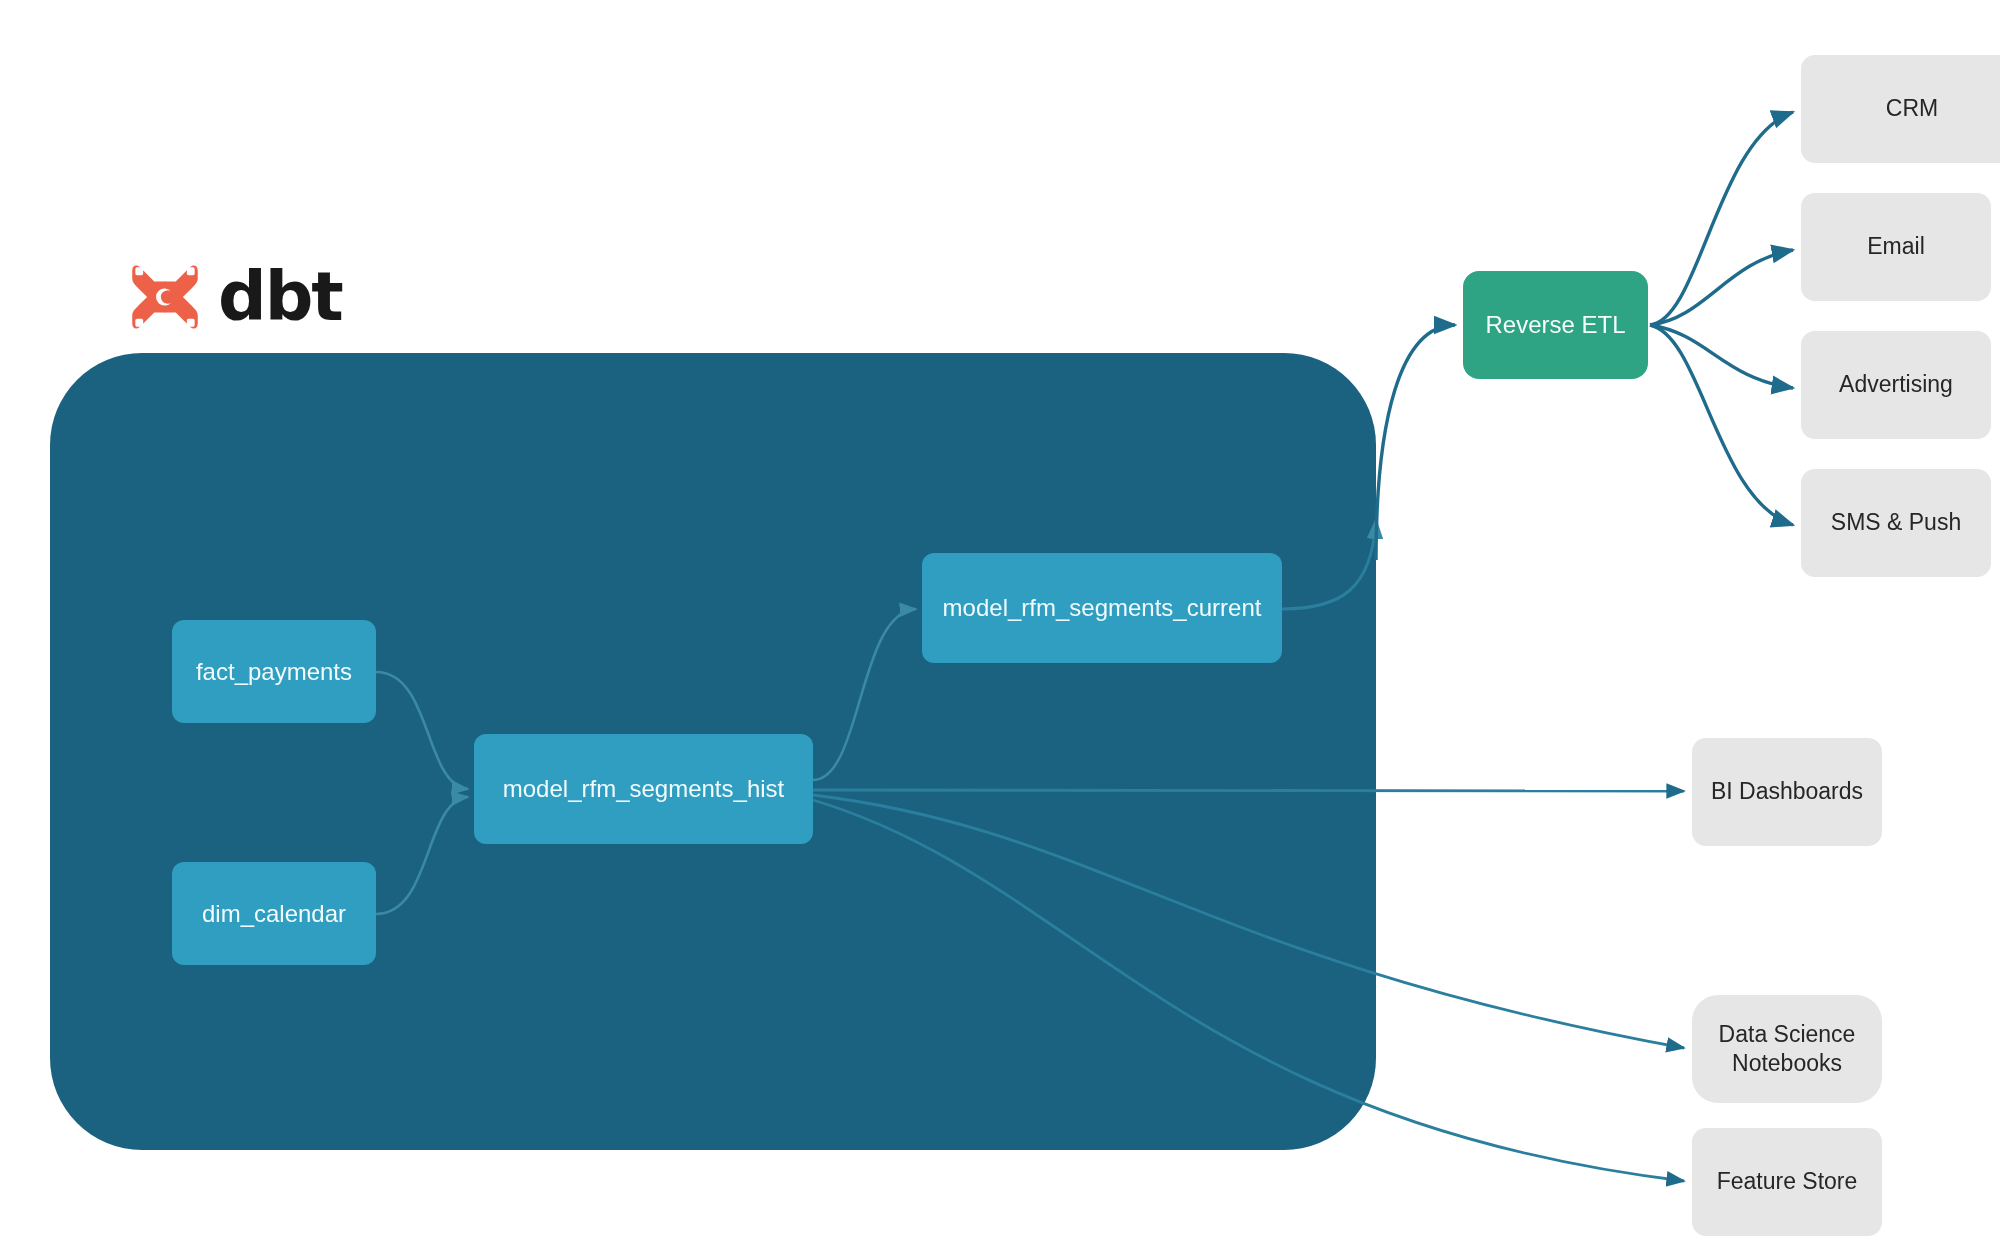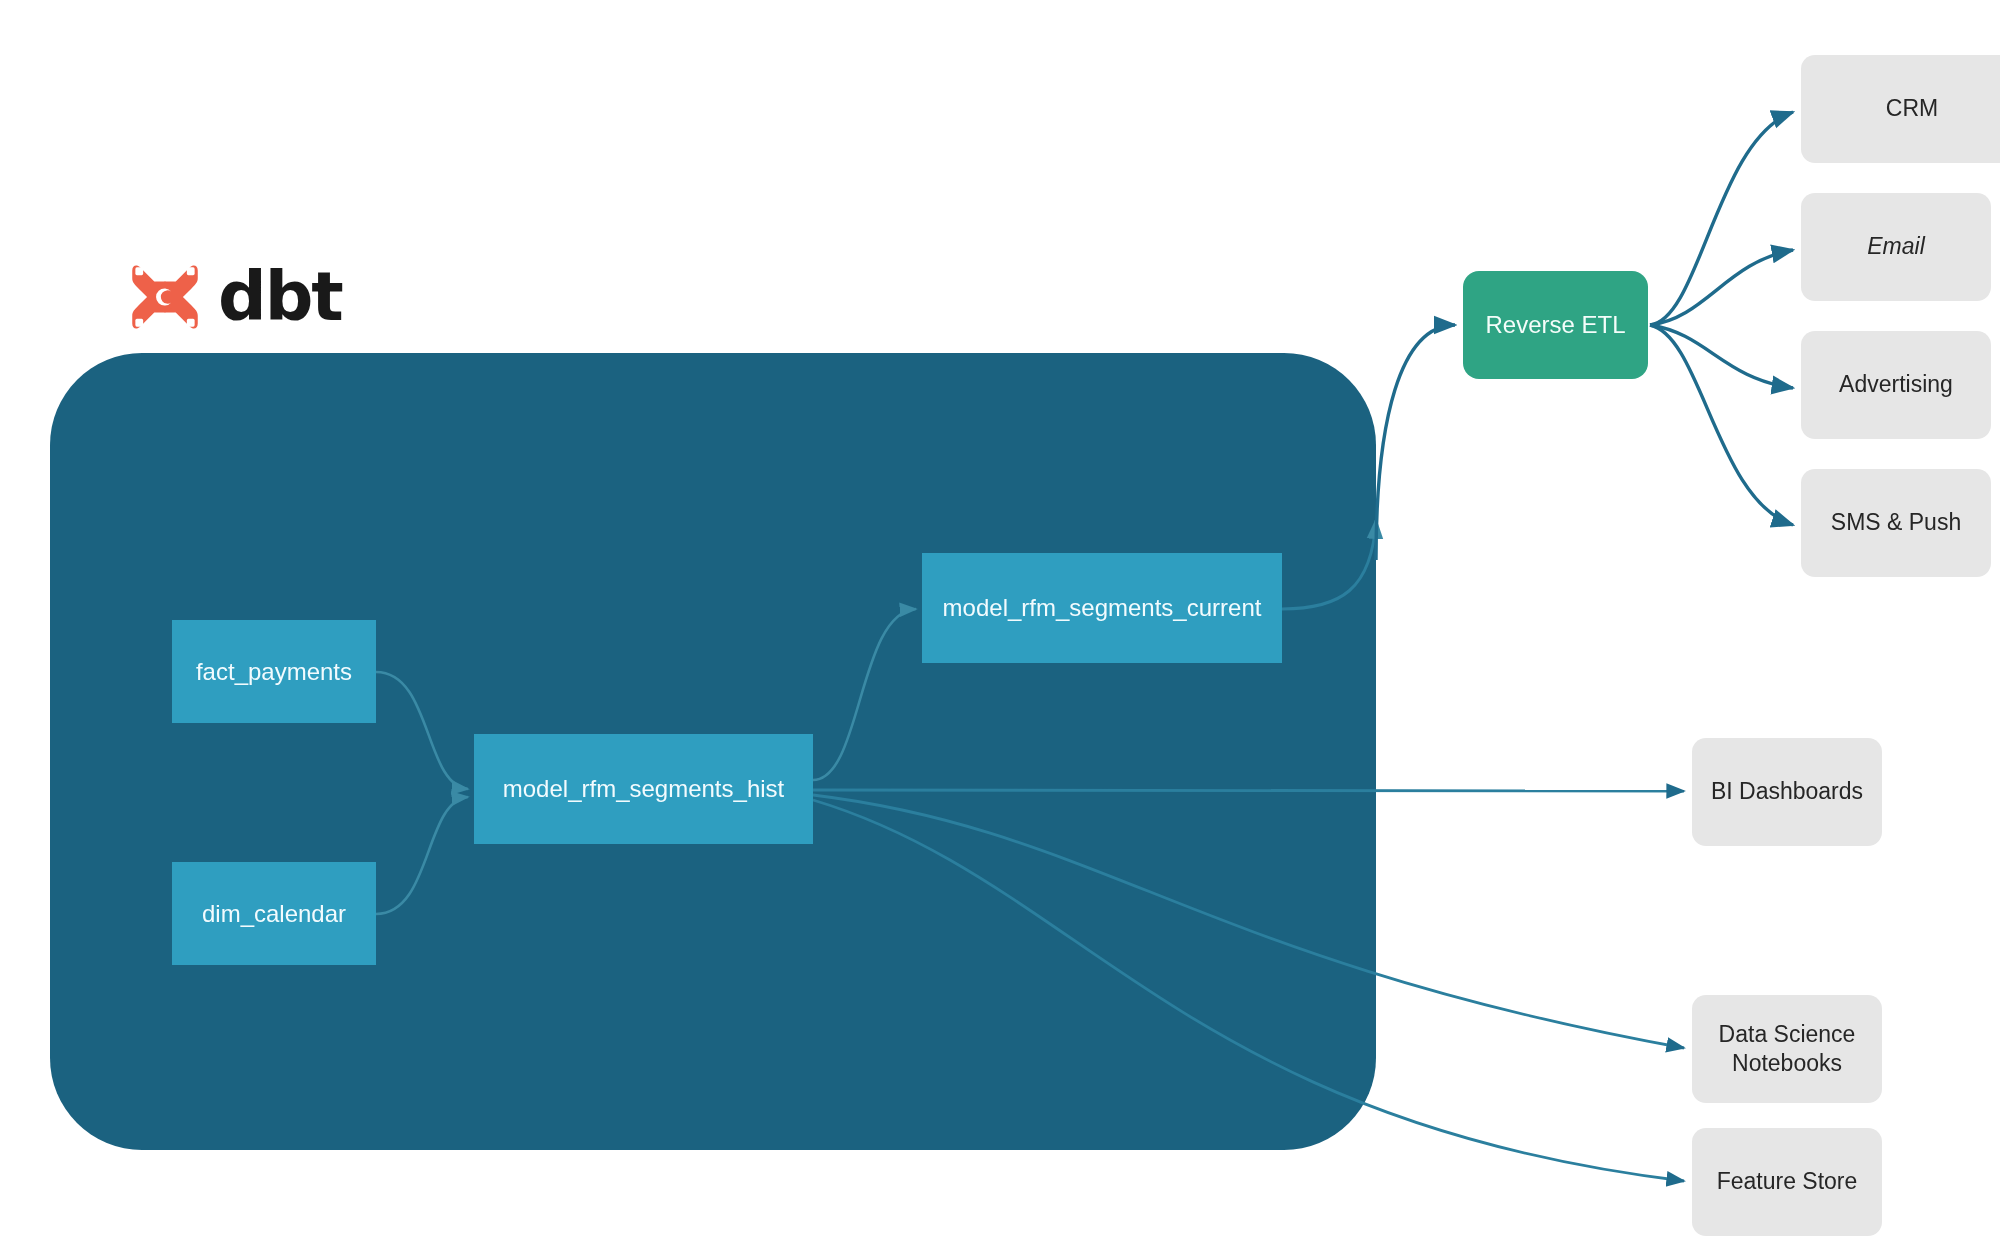--- a/index.html
+++ b/index.html
@@ -69,21 +69,21 @@
     display: flex;
     align-items: center;
     justify-content: center;
     text-align: center;
     box-sizing: border-box;
     z-index: 8;
   }
   .node-model {
     background: #2f9ec0;
     color: #f2fbfe;
-    border-radius: 0;
+    border-radius: 12px;
     font-size: 24px;
     padding: 16px 18px;
   }
   .node-etl {
     background: #2fa484;
     color: #f4fdfa;
     border-radius: 16px;
     font-size: 24px;
     text-align: right;
   }
@@ -96,25 +96,25 @@
   }
 
   
   #node-fact-payments      { left: 172px;  top: 620px;  width: 204px; height: 103px; }
   #node-dim-calendar       { left: 172px;  top: 862px;  width: 204px; height: 103px; }
   #node-hist               { left: 474px;  top: 734px;  width: 339px; height: 110px; }
   #node-current            { left: 922px;  top: 553px;  width: 360px; height: 110px; }
   #node-reverse-etl        { left: 1463px; top: 271px;  width: 185px; height: 108px; }
 
   #node-crm                { left: 1801px; top: 55px;   width: 222px; height: 108px; }
-  #node-email              { left: 1801px; top: 193px;  width: 190px; height: 108px; font-style: italic; }
+  #node-email              { left: 1801px; top: 193px;  width: 190px; height: 108px; }
   #node-advertising        { left: 1801px; top: 331px;  width: 190px; height: 108px; }
   #node-sms-push           { left: 1801px; top: 469px;  width: 190px; height: 108px; }
   #node-bi-dashboards      { left: 1692px; top: 738px;  width: 190px; height: 108px; }
-  #node-ds-notebooks       { left: 1692px; top: 995px;  width: 190px; height: 108px; }
+  #node-ds-notebooks       { left: 1692px; top: 995px;  width: 190px; height: 108px; border-radius: 26px; }
   #node-feature-store      { left: 1692px; top: 1128px; width: 190px; height: 108px; }
 </style>
 </head>
 <body>
 
 <div id="canvas">
 
   <div id="warehouse"></div>
 
   <svg id="edge-layer" viewBox="0 0 2000 1246" xmlns="http://www.w3.org/2000/svg">

